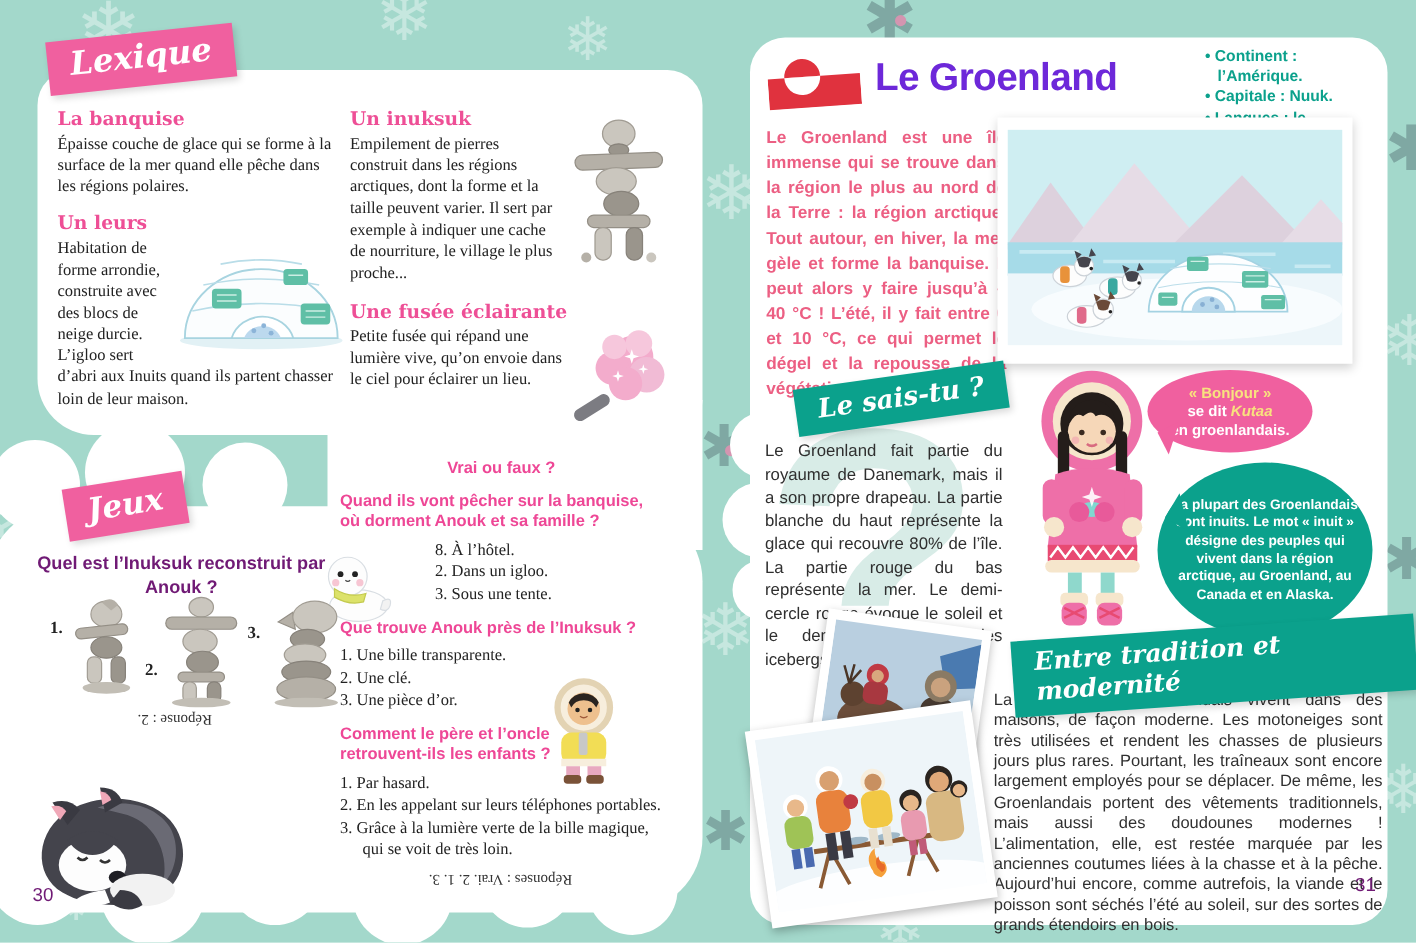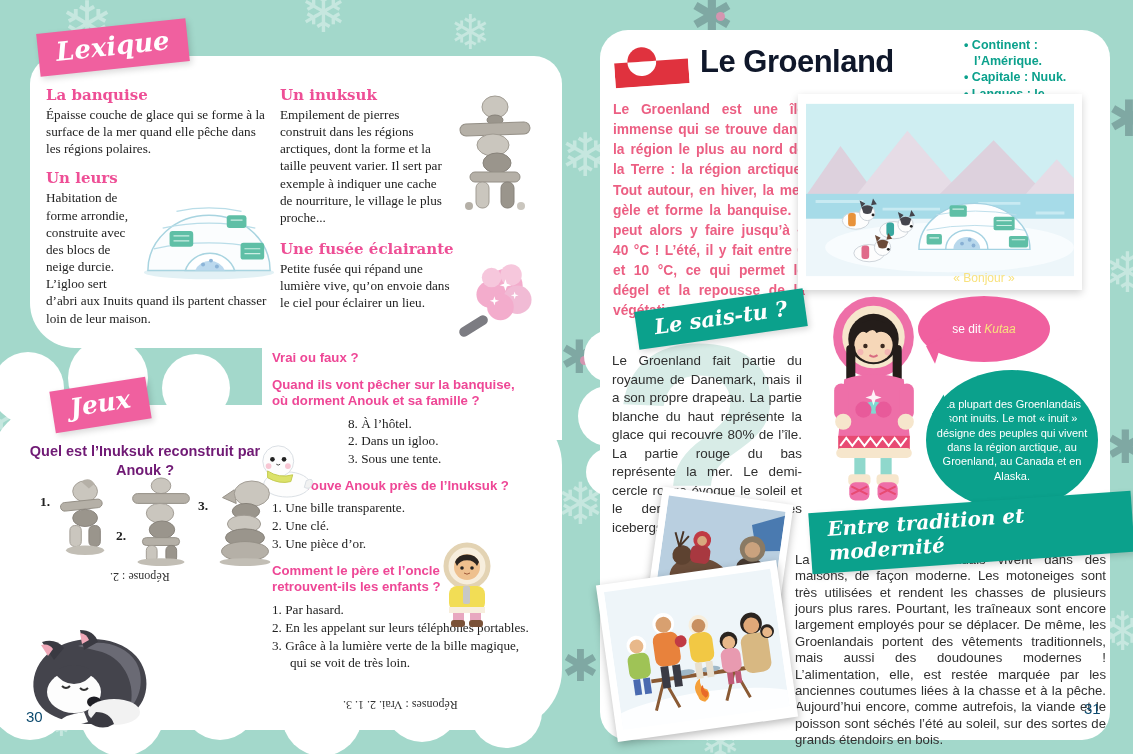--- a/index.html
+++ b/index.html
@@ -28,41 +28,41 @@
   .term{color:#ee4f96;font-family:"DejaVu Serif",serif;font-weight:bold;font-size:15px;margin:0 0 2px;}
   .serif{font-family:"Liberation Serif",serif;font-size:13.2px;line-height:1.3;color:#222;margin:0 0 12px;}
   .qtitle{color:#ee4796;font-weight:bold;font-size:13.2px;line-height:1.25;margin:10px 0 5px;}
   .choices{font-family:"Liberation Serif",serif;font-size:13.2px;line-height:1.35;color:#222;}
   .choices div{padding-left:18px;text-indent:-18px;}
   .indent{margin-left:76px;}
   .flip{display:inline-block;transform:rotate(180deg);font-family:"Liberation Serif",serif;
         font-size:12px;color:#333;}
   .game-q{color:#701a75;font-weight:bold;font-size:14.5px;text-align:center;line-height:1.3;}
   .opt-num{font-family:"Liberation Serif",serif;font-weight:bold;font-size:13.5px;color:#222;}
-  .pagenum{position:absolute;z-index:5;font-size:15px;color:#0c4a6e;}
+  .pagenum{position:absolute;z-index:5;font-size:15px;color:#701a75;}
   
-  .gl-title{position:absolute;left:700px;top:44px;z-index:3;color:#0f172a;font-weight:bold;
+  .gl-title{position:absolute;left:700px;top:44px;z-index:3;color:#6d28d9;font-weight:bold;
             font-size:31px;letter-spacing:-.5px;}
   .facts{position:absolute;left:924px;top:38px;width:182px;z-index:3;color:#0ba18c;
          font-weight:bold;font-size:12.5px;line-height:1.25;}
   .fact{padding-left:10px;text-indent:-10px;margin-bottom:1px;margin-left:40px;}
   .fact::before{content:"• ";}
   .intro{position:absolute;left:613px;top:100px;width:192px;z-index:3;color:#ec5f83;
          font-weight:bold;font-size:13.8px;line-height:1.46;text-align:justify;}
   .sais-text{position:absolute;left:612px;top:352px;width:190px;z-index:3;color:#2f2f2f;
              font-size:13.4px;line-height:1.38;text-align:justify;}
   .watermark{position:absolute;left:610px;top:300px;z-index:2;font-weight:bold;
              font-size:290px;color:#d8ece7;line-height:1;}
   .watermark::before{content:"?";}
   .trad-text{position:absolute;left:795px;top:552px;width:311px;z-index:3;color:#303030;
              font-size:13.2px;line-height:1.24;text-align:justify;}
   .photo{position:absolute;background:#fff;padding:7px;box-shadow:0 3px 8px rgba(0,0,0,.28);z-index:3;}
   .scene-frame{position:absolute;left:798px;top:94px;background:#fff;padding:8px;
                box-shadow:0 3px 8px rgba(0,0,0,.18);z-index:3;}
-  .bubble{position:absolute;z-index:4;color:#fff;font-weight:normal;text-align:center;gap:36px;}
+  .bubble{position:absolute;z-index:4;color:#fff;font-weight:bold;text-align:center;}
   .bubble-pink{left:918px;top:296px;width:132px;height:66px;background:#f0609f;border-radius:50%;
                display:flex;flex-direction:column;justify-content:center;font-size:12px;line-height:1.25;}
   .bubble-pink .tail{position:absolute;left:-6px;bottom:2px;width:0;height:0;
         border:14px solid transparent;border-right-color:#f0609f;transform:rotate(18deg);}
   .bubble-teal{left:926px;top:370px;width:172px;height:140px;background:#0ba18c;border-radius:50%;
                display:flex;align-items:center;justify-content:center;font-size:11px;line-height:1.3;
                padding:6px 10px;box-sizing:border-box;}
   .bubble-teal .tail{position:absolute;left:-10px;top:28px;width:0;height:0;
         border:16px solid transparent;border-right-color:#0ba18c;transform:rotate(-14deg);}
   .yellow{color:#f8e27e;}
@@ -175,21 +175,21 @@
         </g>
         <path d="M54,34 l1.6,-5 1.6,5 5,1.6 -5,1.6 -1.6,5 -1.6,-5 -5,-1.6 z" fill="#fff"></path>
         <path d="M42,52 l1.2,-4 1.2,4 4,1.2 -4,1.2 -1.2,4 -1.2,-4 -4,-1.2 z" fill="#fff"></path>
         <path d="M65,46 l1,-3.4 1,3.4 3.4,1 -3.4,1 -1,3.4 -1,-3.4 -3.4,-1 z" fill="#fff"></path>
       </svg>
       <p class="serif">Petite fusée qui répand une lumière vive, qu’on envoie dans le ciel pour éclairer un lieu.</p>
     </div>
   </div>
 
   <div class="col" style="left:272px;top:350px;width:258px;">
-    <p class="qtitle" style="margin-top:0;">Vrai ou faux ?</p>
+    <p class="qtitle" style="margin-top:16px;text-align:center;">Vrai ou faux ?</p>
     <p class="qtitle">Quand ils vont pêcher sur la banquise, où dorment Anouk et sa famille ?</p>
     <div class="choices indent">
       <div>8. À l’hôtel.</div>
       <div>2. Dans un igloo.</div>
       <div>3. Sous une tente.</div>
     </div>
     <p class="qtitle">Que trouve Anouk près de l’Inuksuk ?</p>
     <div class="choices" style="width:185px;">
       <div>1. Une bille transparente.</div>
       <div>2. Une clé.</div>

